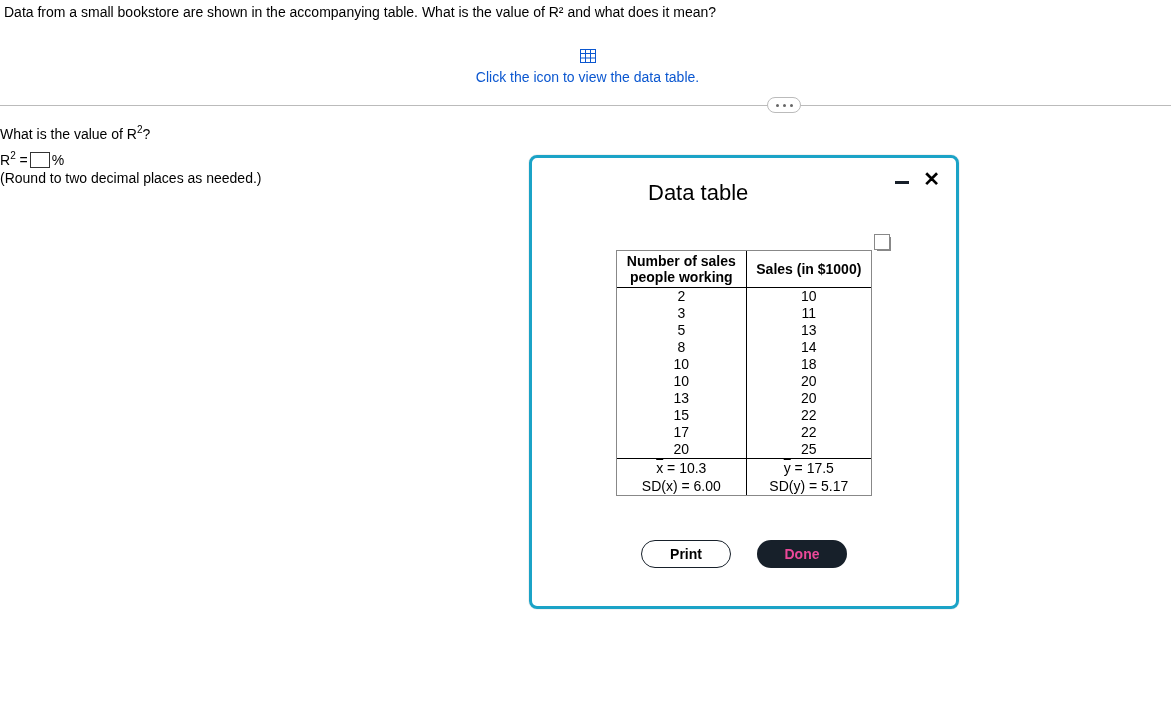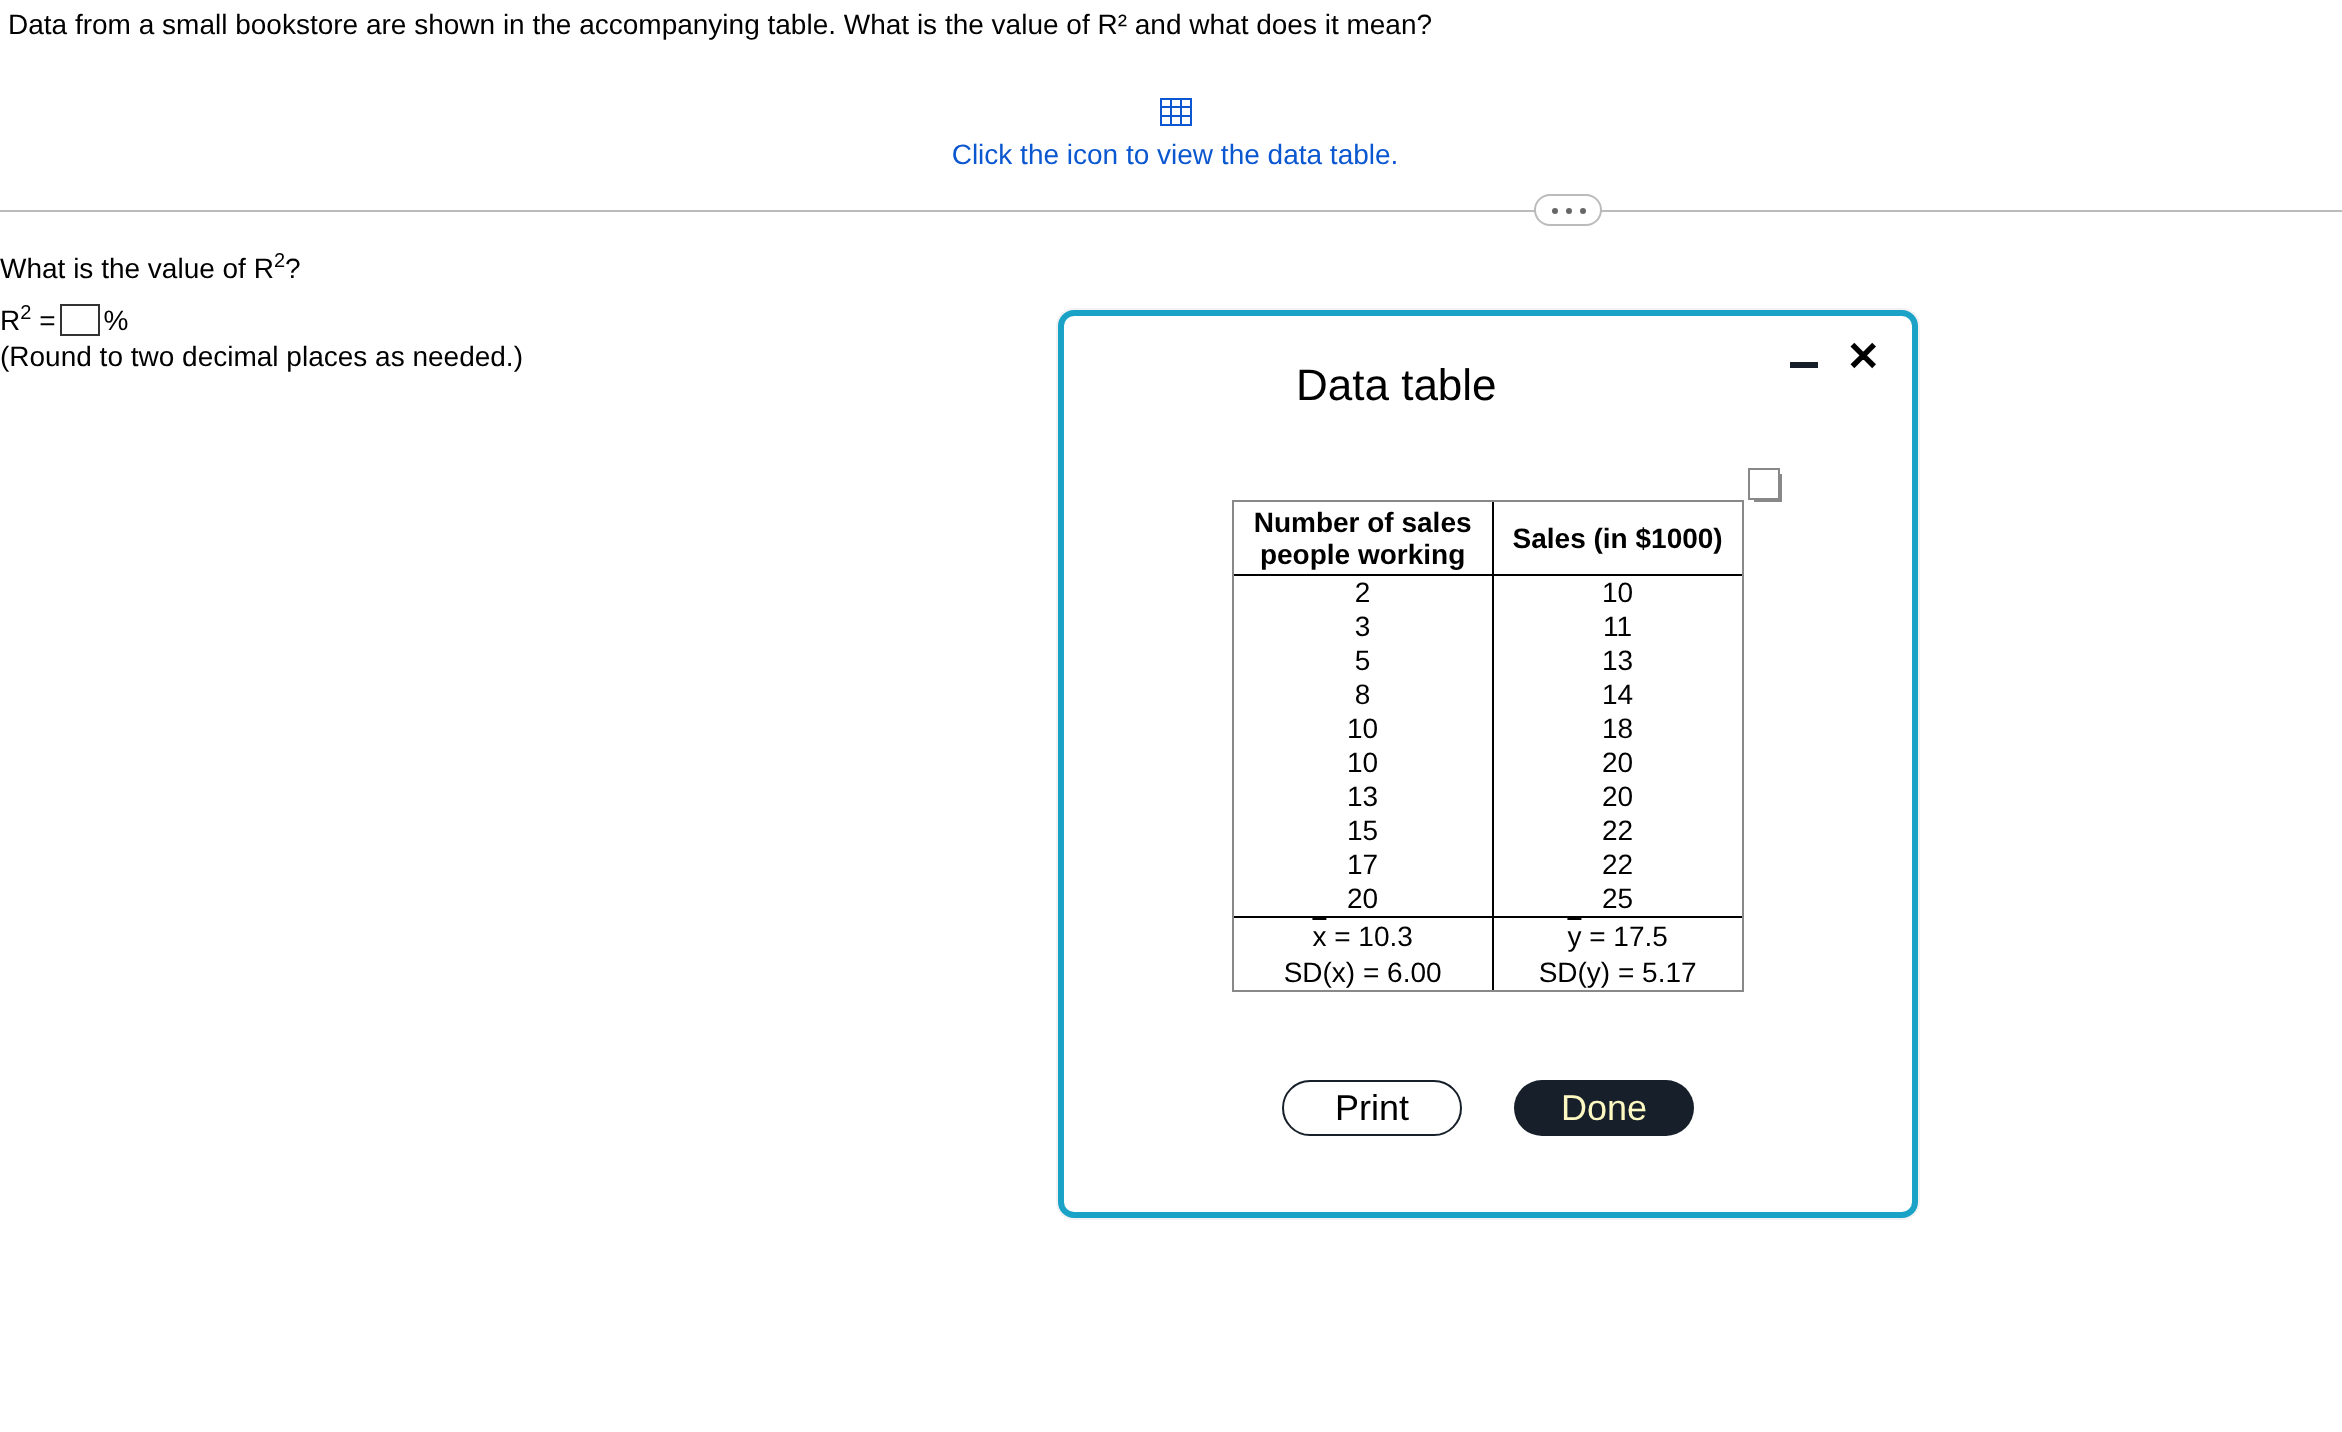--- a/index.html
+++ b/index.html
@@ -144,24 +144,24 @@
   .tbl td:first-child{ border-right:1px solid #000; }
   .last-data td { border-bottom:1px solid #000; }
   .stat-row td { padding-top:1px; }
   .dialog-buttons{
     display:flex;
     justify-content:center;
     gap:26px;
     margin-top:44px;
   }
   .btn{
-    width:90px;height:28px;border-radius:16px;display:flex;align-items:center;justify-content:center;cursor:pointer;font-size:18px;
+    width:90px;height:28px;border-radius:16px;display:flex;align-items:center;justify-content:center;cursor:pointer;font-size:14px;font-weight:bold;
   }
   .btn-print{ border:1.5px solid #17202a;background:#fff;color:#000;}
-  .btn-done{ background:#17202a;color:#fef9c3;border:none;}
+  .btn-done{ background:#17202a;color:#ec4899;border:none;}
 </style>
 </head>
 <body>
 
 <div class="question-area">
   <div class="q-line1">Data from a small bookstore are shown in the accompanying table. What is the value of R² and what does it mean?</div>
   <div class="link-row">
     <span class="table-icon">
       <svg width="16" height="14" viewBox="0 0 16 14">
         <rect x="0.5" y="0.5" width="15" height="13" fill="none" stroke="#0b57d0"></rect>

